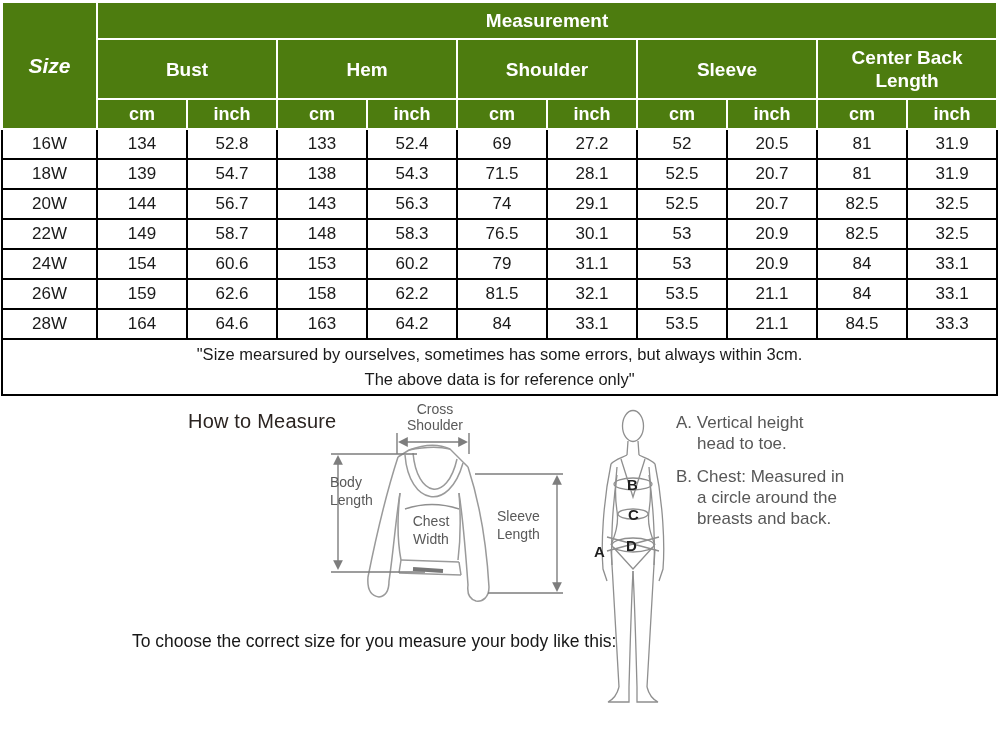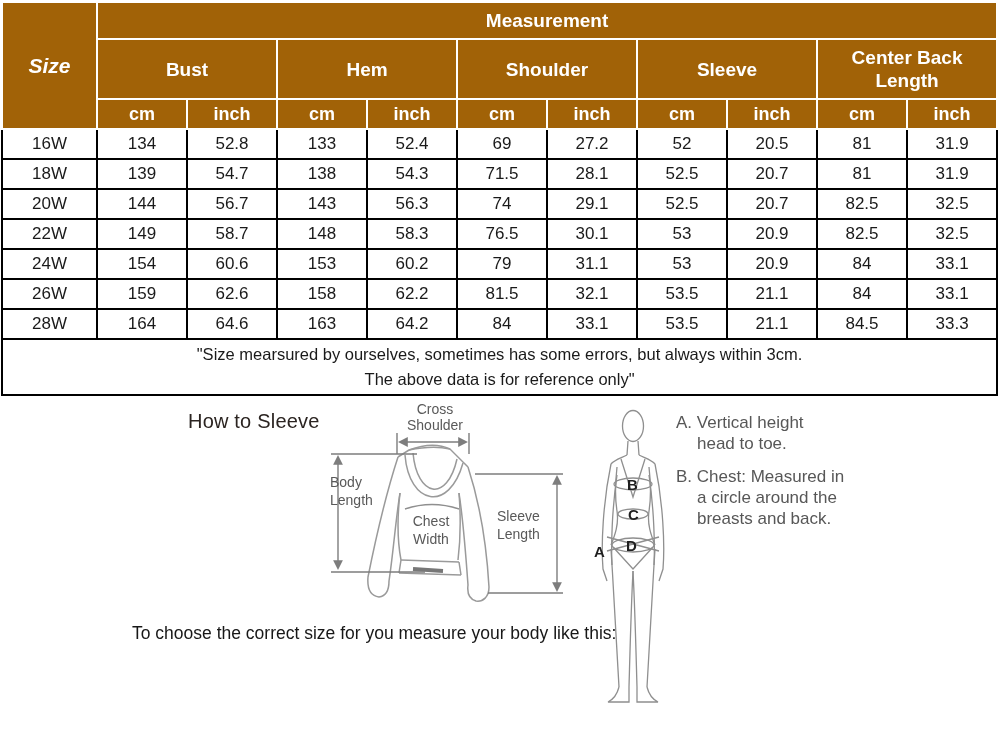--- a/index.html
+++ b/index.html
@@ -2,33 +2,33 @@
 <html><head>
 <meta charset="utf-8">
 <style>
   * { margin:0; padding:0; box-sizing:border-box; }
   html,body { background:#ffffff; }
   body { font-family:"Liberation Sans", sans-serif; }
   .page { position:relative; width:1000px; height:745px; background:#fff; overflow:hidden; }
 
   
   table.size-chart { border-collapse:collapse; table-layout:fixed; width:997px; margin:1px 0 0 1px; }
-  table.size-chart th { background:#a16207; color:#ffffff; border:2px solid #ffffff; font-weight:bold; }
+  table.size-chart th { background:#4d7c0f; color:#ffffff; border:2px solid #ffffff; font-weight:bold; }
   table.size-chart td { background:#ffffff; color:#1a1a1a; border:2px solid #000000; text-align:center; }
   .row-title th { height:37px; font-size:19px; }
   .row-groups th { height:60px; font-size:19px; line-height:23px; padding:0 18px; }
   .row-units th { height:30px; font-size:18px; }
   th.corner { font-size:21px;font-style:italic; }
   tbody td { height:30px; font-size:17px; }
   tfoot td { height:56px; font-size:16.5px; line-height:25px; text-align:center; }
 
   
   .measure-section { position:relative; width:1000px; height:350px; margin-top:1px; }
   .howto-heading { position:absolute; left:188px; top:13px; font-size:20px; color:#2b2421; letter-spacing:0.2px; }
-  .instruction { position:absolute; left:132px; top:226px; font-size:17.5px; color:#171717; }
+  .instruction { position:absolute; left:132px; top:234px; font-size:17.5px; color:#171717; }
   .diagram-svg { position:absolute; }
   .svg-shirt { left:325px; top:0px; }
   .svg-figure { left:593px; top:0px; }
   .dim-label { font-size:14px; fill:#595959; }
   .fig-letter { font-size:15px; font-weight:bold; fill:#1f1f1f; }
   .points-col { position:absolute; left:676px; top:15px; width:170px; }
   .point { color:#575757; font-size:17px; line-height:21px; margin-bottom:12px; padding-left:21px; text-indent:-21px; }
 </style>
 </head>
 <body>
@@ -163,21 +163,21 @@
         <td colspan="11">
           <div>"Size mearsured by ourselves, sometimes has some errors, but always within 3cm.</div>
           <div>The above data is for reference only"</div>
         </td>
       </tr>
     </tfoot>
   </table>
 
   <div class="measure-section">
 
-    <div class="howto-heading">How to Sleeve</div>
+    <div class="howto-heading">How to Measure</div>
 
     <svg class="diagram-svg svg-shirt" width="240" height="222" viewBox="0 0 240 222">
       <defs>
         <marker id="arr" viewBox="0 0 10 10" refX="8" refY="5" markerWidth="7" markerHeight="7" orient="auto-start-reverse">
           <path d="M0,0 L10,5 L0,10 z" fill="#7d7d7d"></path>
         </marker>
       </defs>
       <g stroke="#9a9a9a" stroke-width="1.5" fill="none">
 
         <path d="M73,60 L84,53 Q108,44 125,52 L143,70"></path>

